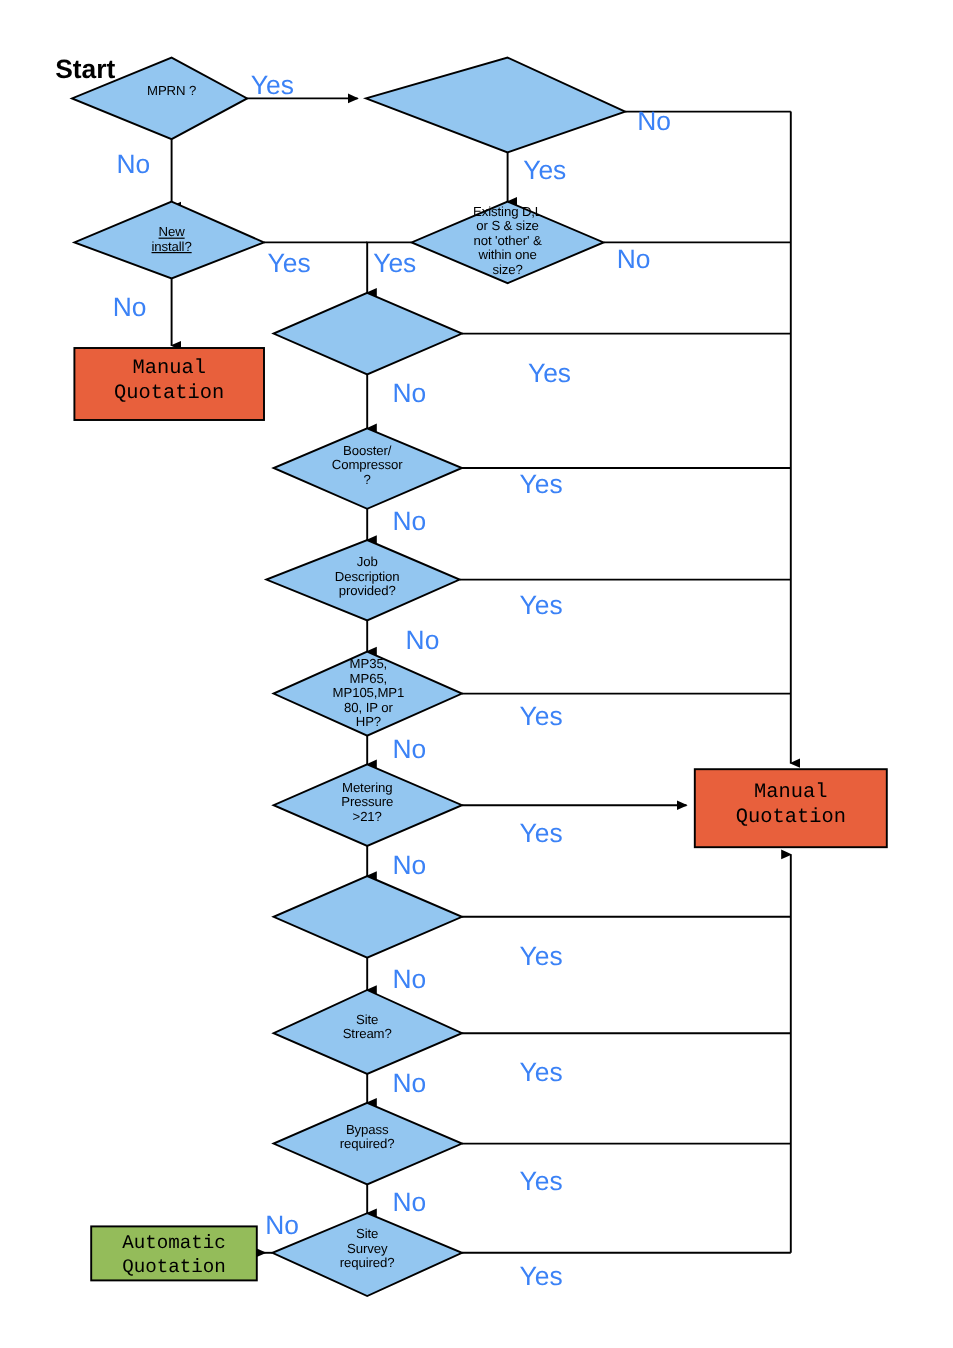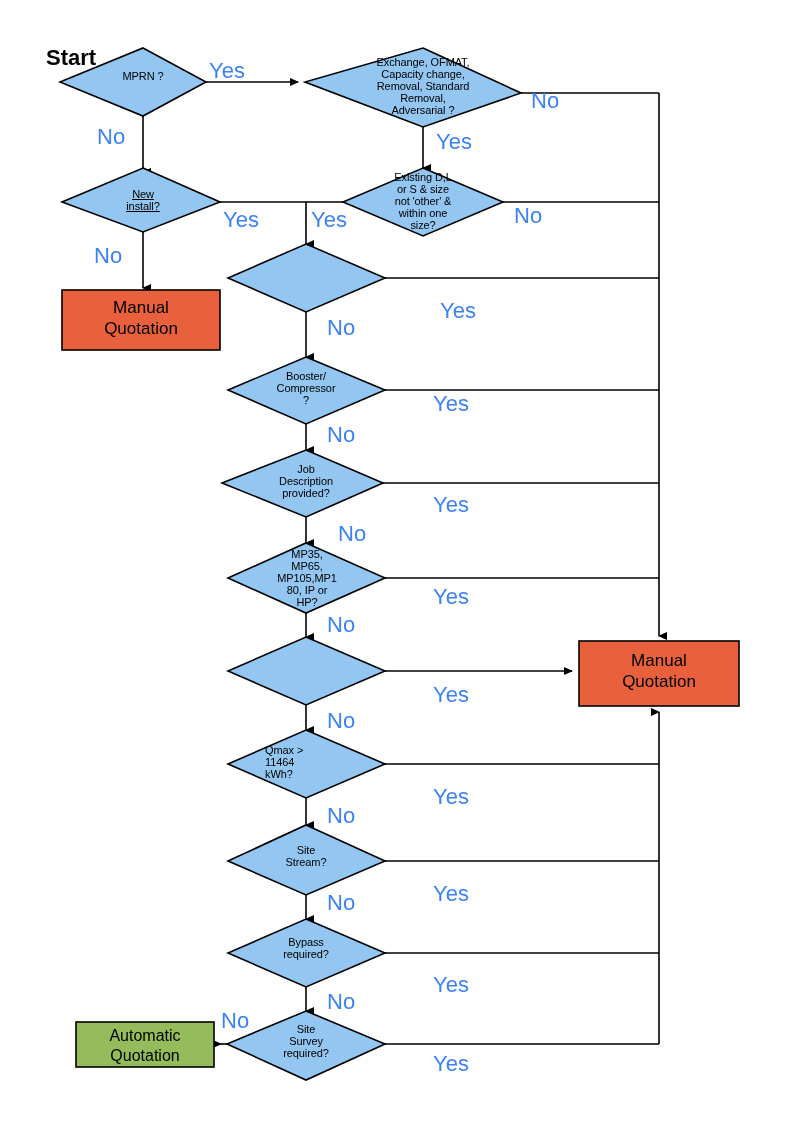--- a/index.html
+++ b/index.html
@@ -36,20 +36,21 @@
     white-space: pre-line;
   }
   .diamond-label {
     font-size: 11px;
     letter-spacing: -0.1px;
   }
   .diamond-label.left-align { text-align: left; }
   .box-label {
     font-size: 17px;
     line-height: 1.25;
+    font-family: Liberation Mono, monospace;
   }
   .edge-label {
     position: absolute;
     font-size: 22px;
     color: #3b82f6;
     font-family: "Liberation Sans", sans-serif;
     white-space: nowrap;
   }
   .title-label {
     position: absolute;
@@ -159,25 +160,20 @@
       <rect x="62" y="290" width="158" height="60" fill="#E8603C" stroke="#000000" stroke-width="1.6"></rect>
       <rect x="579" y="641" width="160" height="65" fill="#E8603C" stroke="#000000" stroke-width="1.6"></rect>
       <rect x="76" y="1022" width="138" height="45" fill="#94BC5A" stroke="#000000" stroke-width="1.6"></rect>
     </g>
   </svg>
 
   <div class="title-label" style="left:46px; top:45px;">Start</div>
 
   <div class="node-text diamond-label" style="left:93px; top:71px; width:100px;">MPRN ?</div>
 
-  <div class="node-text diamond-label" style="left:343px; top:57px; width:160px;">Exchange, OFMAT,
-Capacity change,
-Removal, Standard
-Removal,
-Adversarial ?</div>
 
   <div class="node-text diamond-label" style="left:93px; top:189px; width:100px;text-decoration:underline;">New
 install?</div>
 
   <div class="node-text diamond-label" style="left:368px; top:172px; width:110px;">Existing D,L
 or S &amp; size
 not 'other' &amp;
 within one
 size?</div>
 
@@ -189,24 +185,24 @@
   <div class="node-text diamond-label" style="left:251px; top:464px; width:110px;">Job
 Description
 provided?</div>
 
   <div class="node-text diamond-label" style="left:251px; top:549px; width:112px;">MP35,
 MP65,
 MP105,MP1
 80, IP or
 HP?</div>
 
-
-  <div class="node-text diamond-label left-align" style="left:265px; top:745px; width:110px;">Qmax &gt;
-11464
-kWh?</div>
+  <div class="node-text diamond-label" style="left:251px; top:652px; width:110px;">Metering
+Pressure
+&gt;21?</div>
+
 
   <div class="node-text diamond-label" style="left:251px; top:845px; width:110px;">Site
 Stream?</div>
 
   <div class="node-text diamond-label" style="left:251px; top:937px; width:110px;">Bypass
 required?</div>
 
   <div class="node-text diamond-label" style="left:251px; top:1024px; width:110px;">Site
 Survey
 required?</div>

